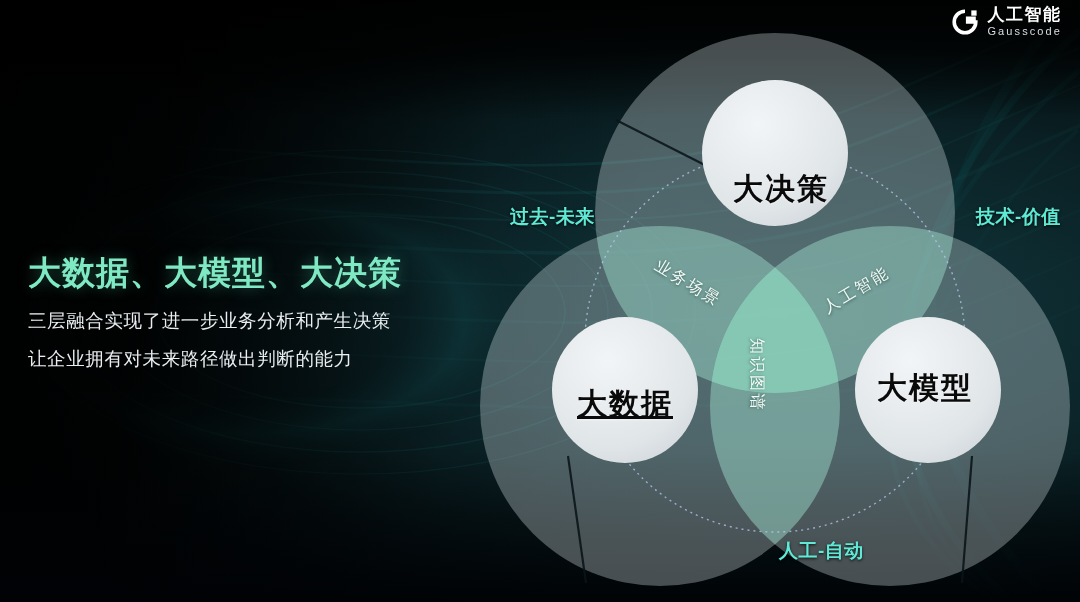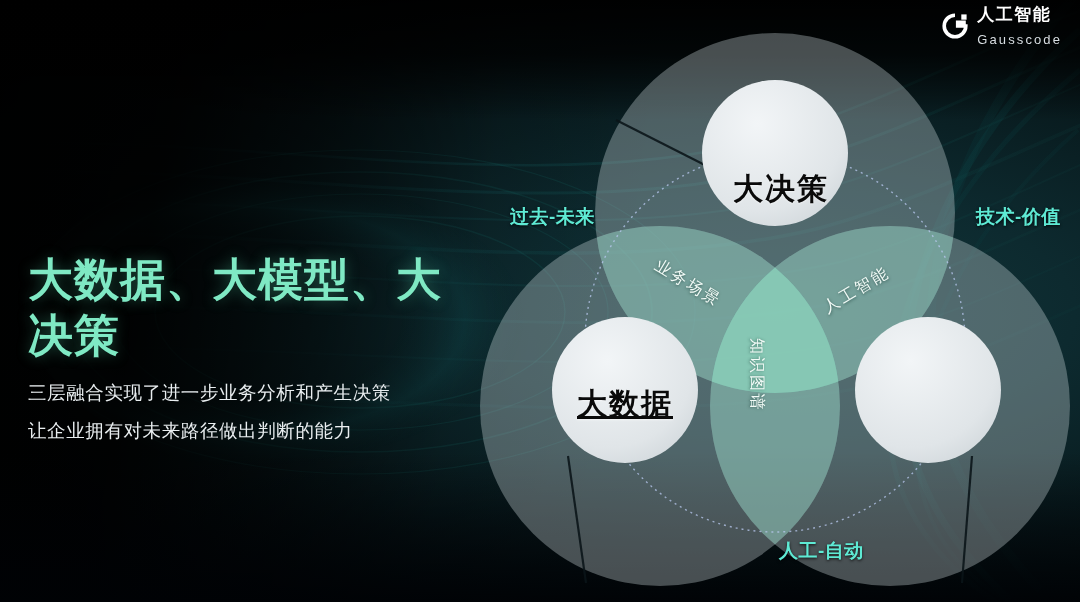--- a/index.html
+++ b/index.html
@@ -20,25 +20,25 @@
     background:linear-gradient(180deg, rgba(0,0,0,0.95) 0%, rgba(0,0,0,0.75) 45%, rgba(0,0,0,0.0) 100%);}
   .bg-botdark{position:absolute;left:0;bottom:0;width:100%;height:150px;
     background:linear-gradient(0deg, rgba(0,2,5,0.92) 0%, rgba(0,2,5,0.5) 48%, rgba(0,0,0,0) 100%);}
   .bg-swirl{position:absolute;inset:0;opacity:.85;}
 
   
   .logo{position:absolute;right:18px;top:6px;display:flex;align-items:center;gap:9px;}
   .logo-mark{width:26px;height:26px;position:relative;flex:0 0 auto;}
   .logo-text{display:flex;flex-direction:column;line-height:1;}
   .logo-cn{color:#fff;font-size:17px;font-weight:700;letter-spacing:1.5px;}
-  .logo-en{color:#d8dee2;font-size:13px;letter-spacing:2.1px;margin-top:10px;font-family:"Liberation Sans",sans-serif;}
+  .logo-en{color:#d8dee2;font-size:11px;letter-spacing:2.1px;margin-top:3px;font-family:"Liberation Sans",sans-serif;}
 
   
   .copy{position:absolute;left:28px;top:252px;width:440px;}
-  .copy h1{margin:0 0 16px 0;font-size:45px;font-weight:700;color:#7fe9c4;letter-spacing:1px;
+  .copy h1{margin:0 0 16px 0;font-size:33px;font-weight:700;color:#7fe9c4;letter-spacing:1px;
     text-shadow:0 0 14px rgba(90,225,180,.35);line-height:1.25;}
   .copy p{margin:0 0 14px 0;font-size:18.5px;color:#e9eef0;font-weight:400;letter-spacing:.6px;line-height:1.3;}
 
   
   .venn{position:absolute;left:470px;top:8px;width:610px;height:594px;}
   .venn svg{position:absolute;left:0;top:0;}
 
   .outer-label{position:absolute;color:#5eead4;font-size:19px;font-weight:700;letter-spacing:.5px;
     text-shadow:0 1px 3px rgba(0,0,0,.85);white-space:nowrap;}
   #lbl-past{left:40px;top:196px;}
@@ -185,19 +185,20 @@
         <circle cx="458" cy="382" r="73" fill="url(#coreG)"></circle>
       </g>
     </svg>
 
     <div class="outer-label" id="lbl-past">过去-未来</div>
     <div class="outer-label" id="lbl-tech">技术-价值</div>
     <div class="outer-label" id="lbl-manual">人工-自动</div>
 
     <div class="core-label" id="core-dec">大决策</div>
     <div class="core-label" id="core-data">大数据</div>
+    <div class="core-label" id="core-model">大模型</div>
 
     <div class="ov-label" id="ov-biz">业务场景</div>
     <div class="ov-label" id="ov-ai">人工智能</div>
     <div class="ov-label" id="ov-kg">知识图谱</div>
   </div>
 
 </div>
 
 </body></html>

